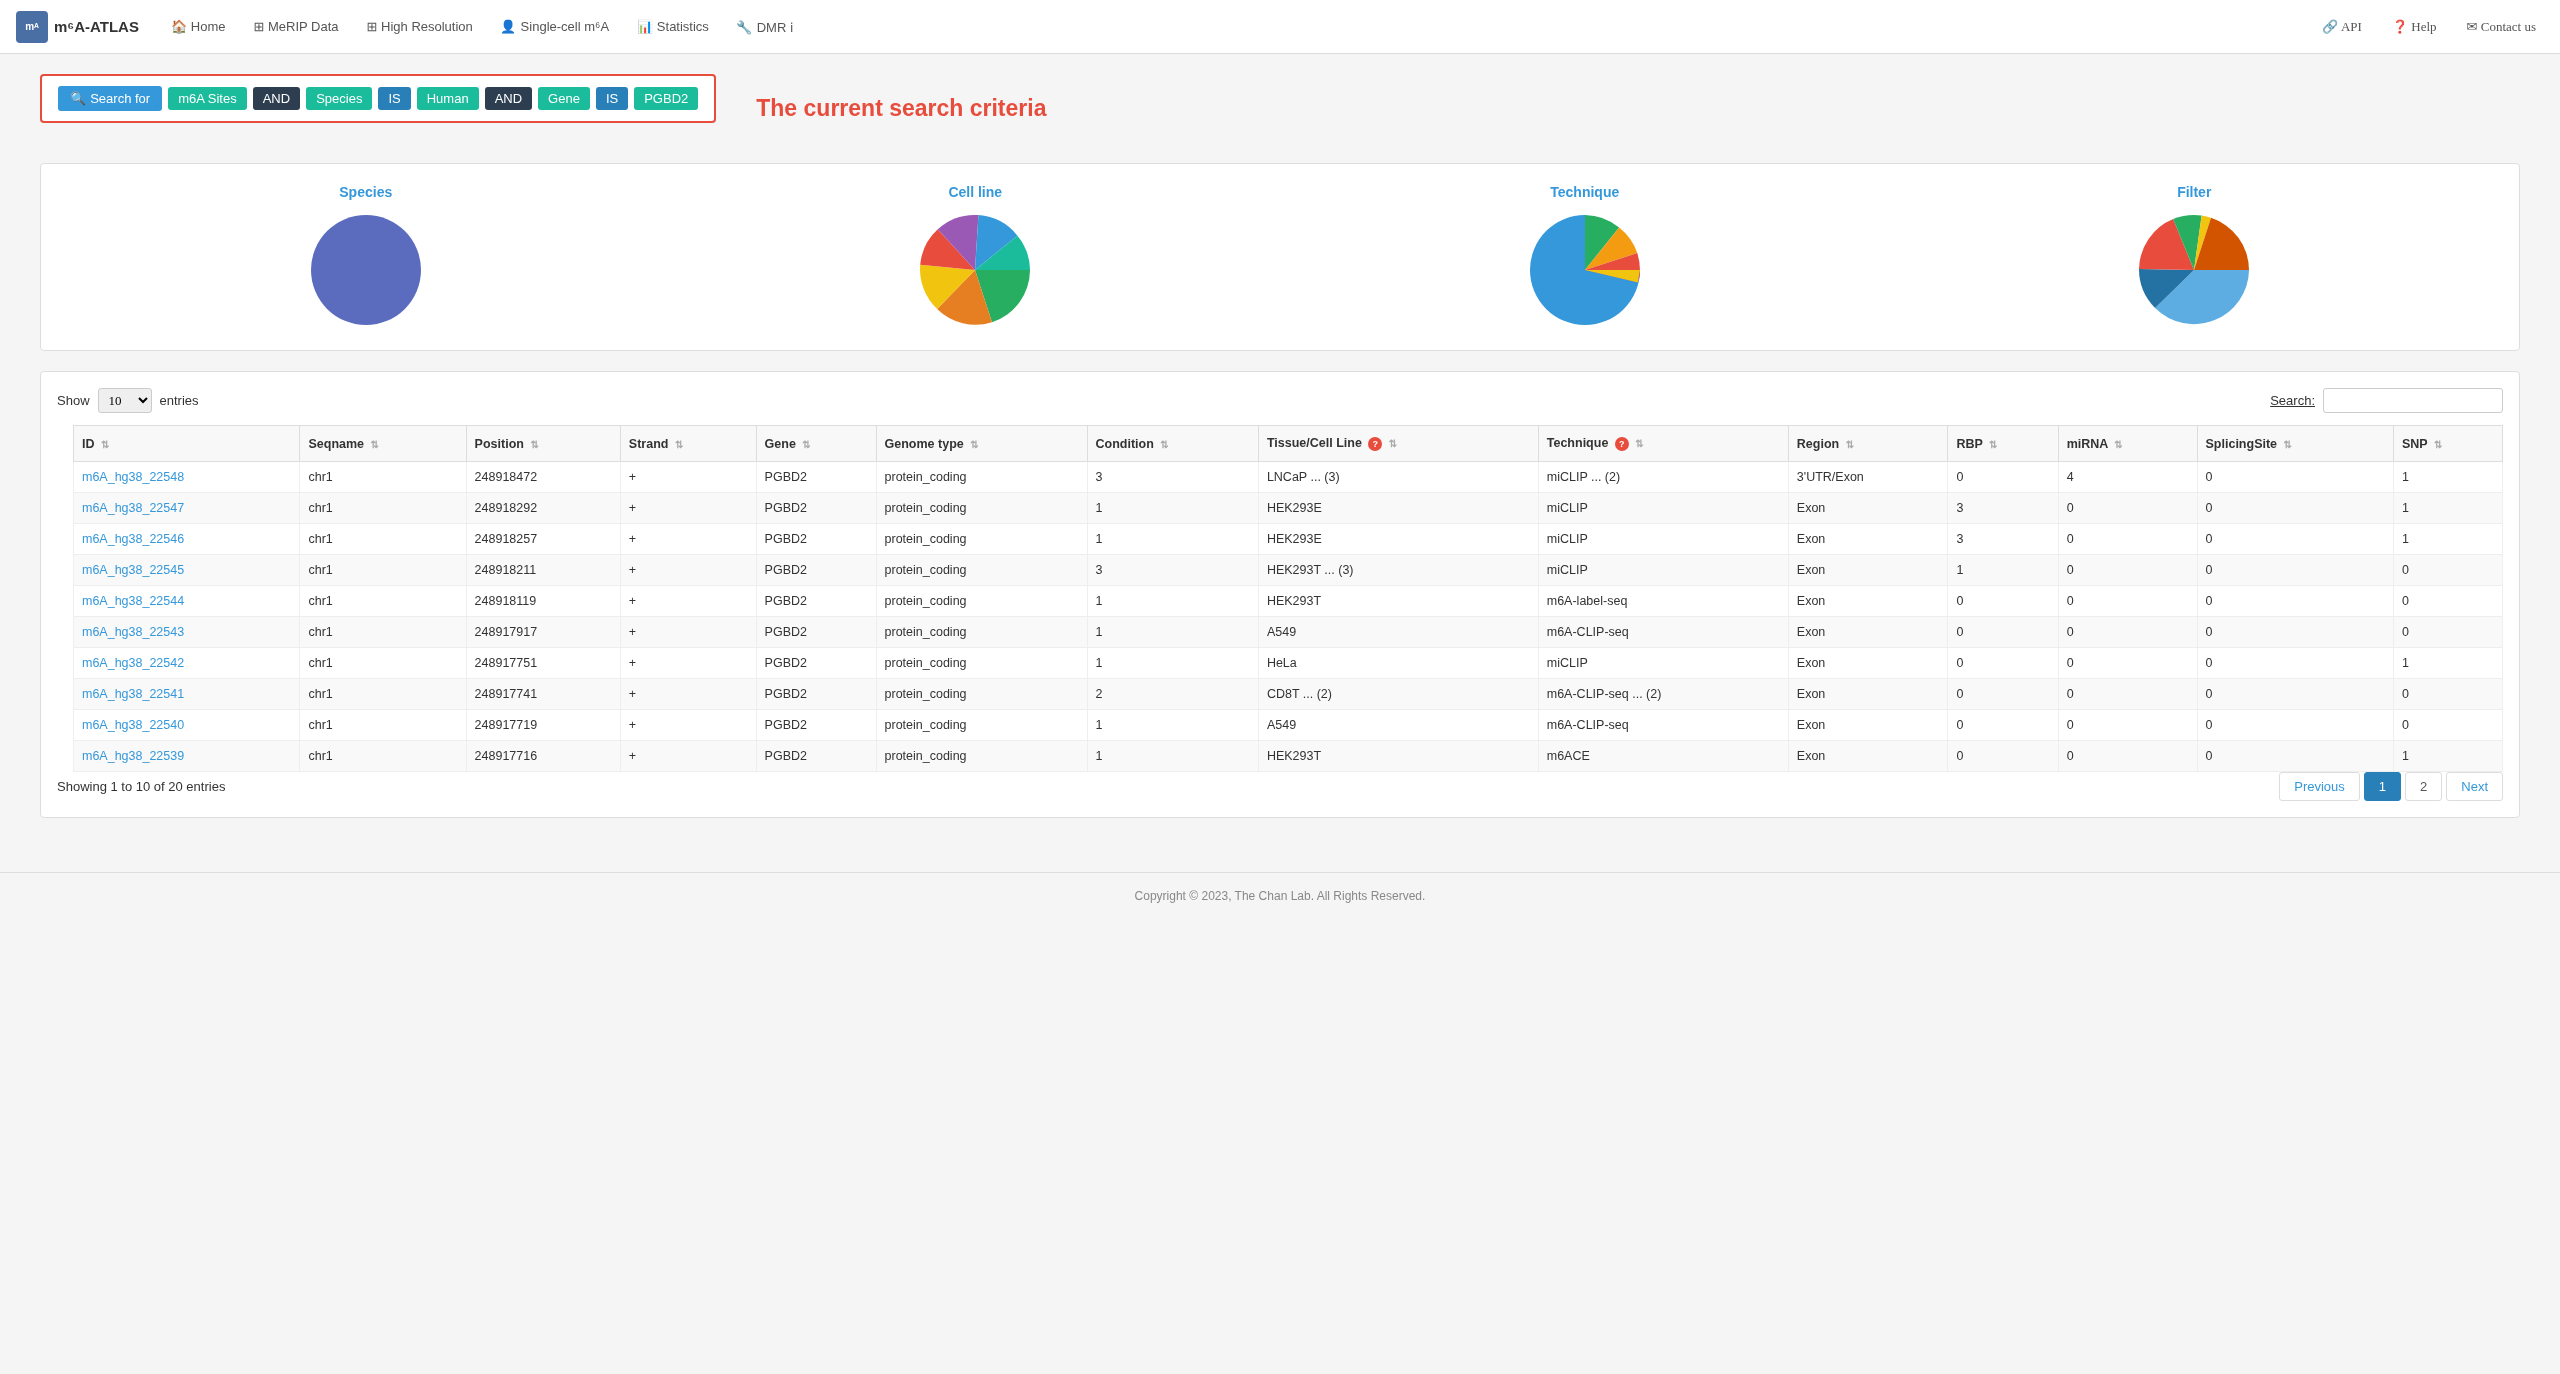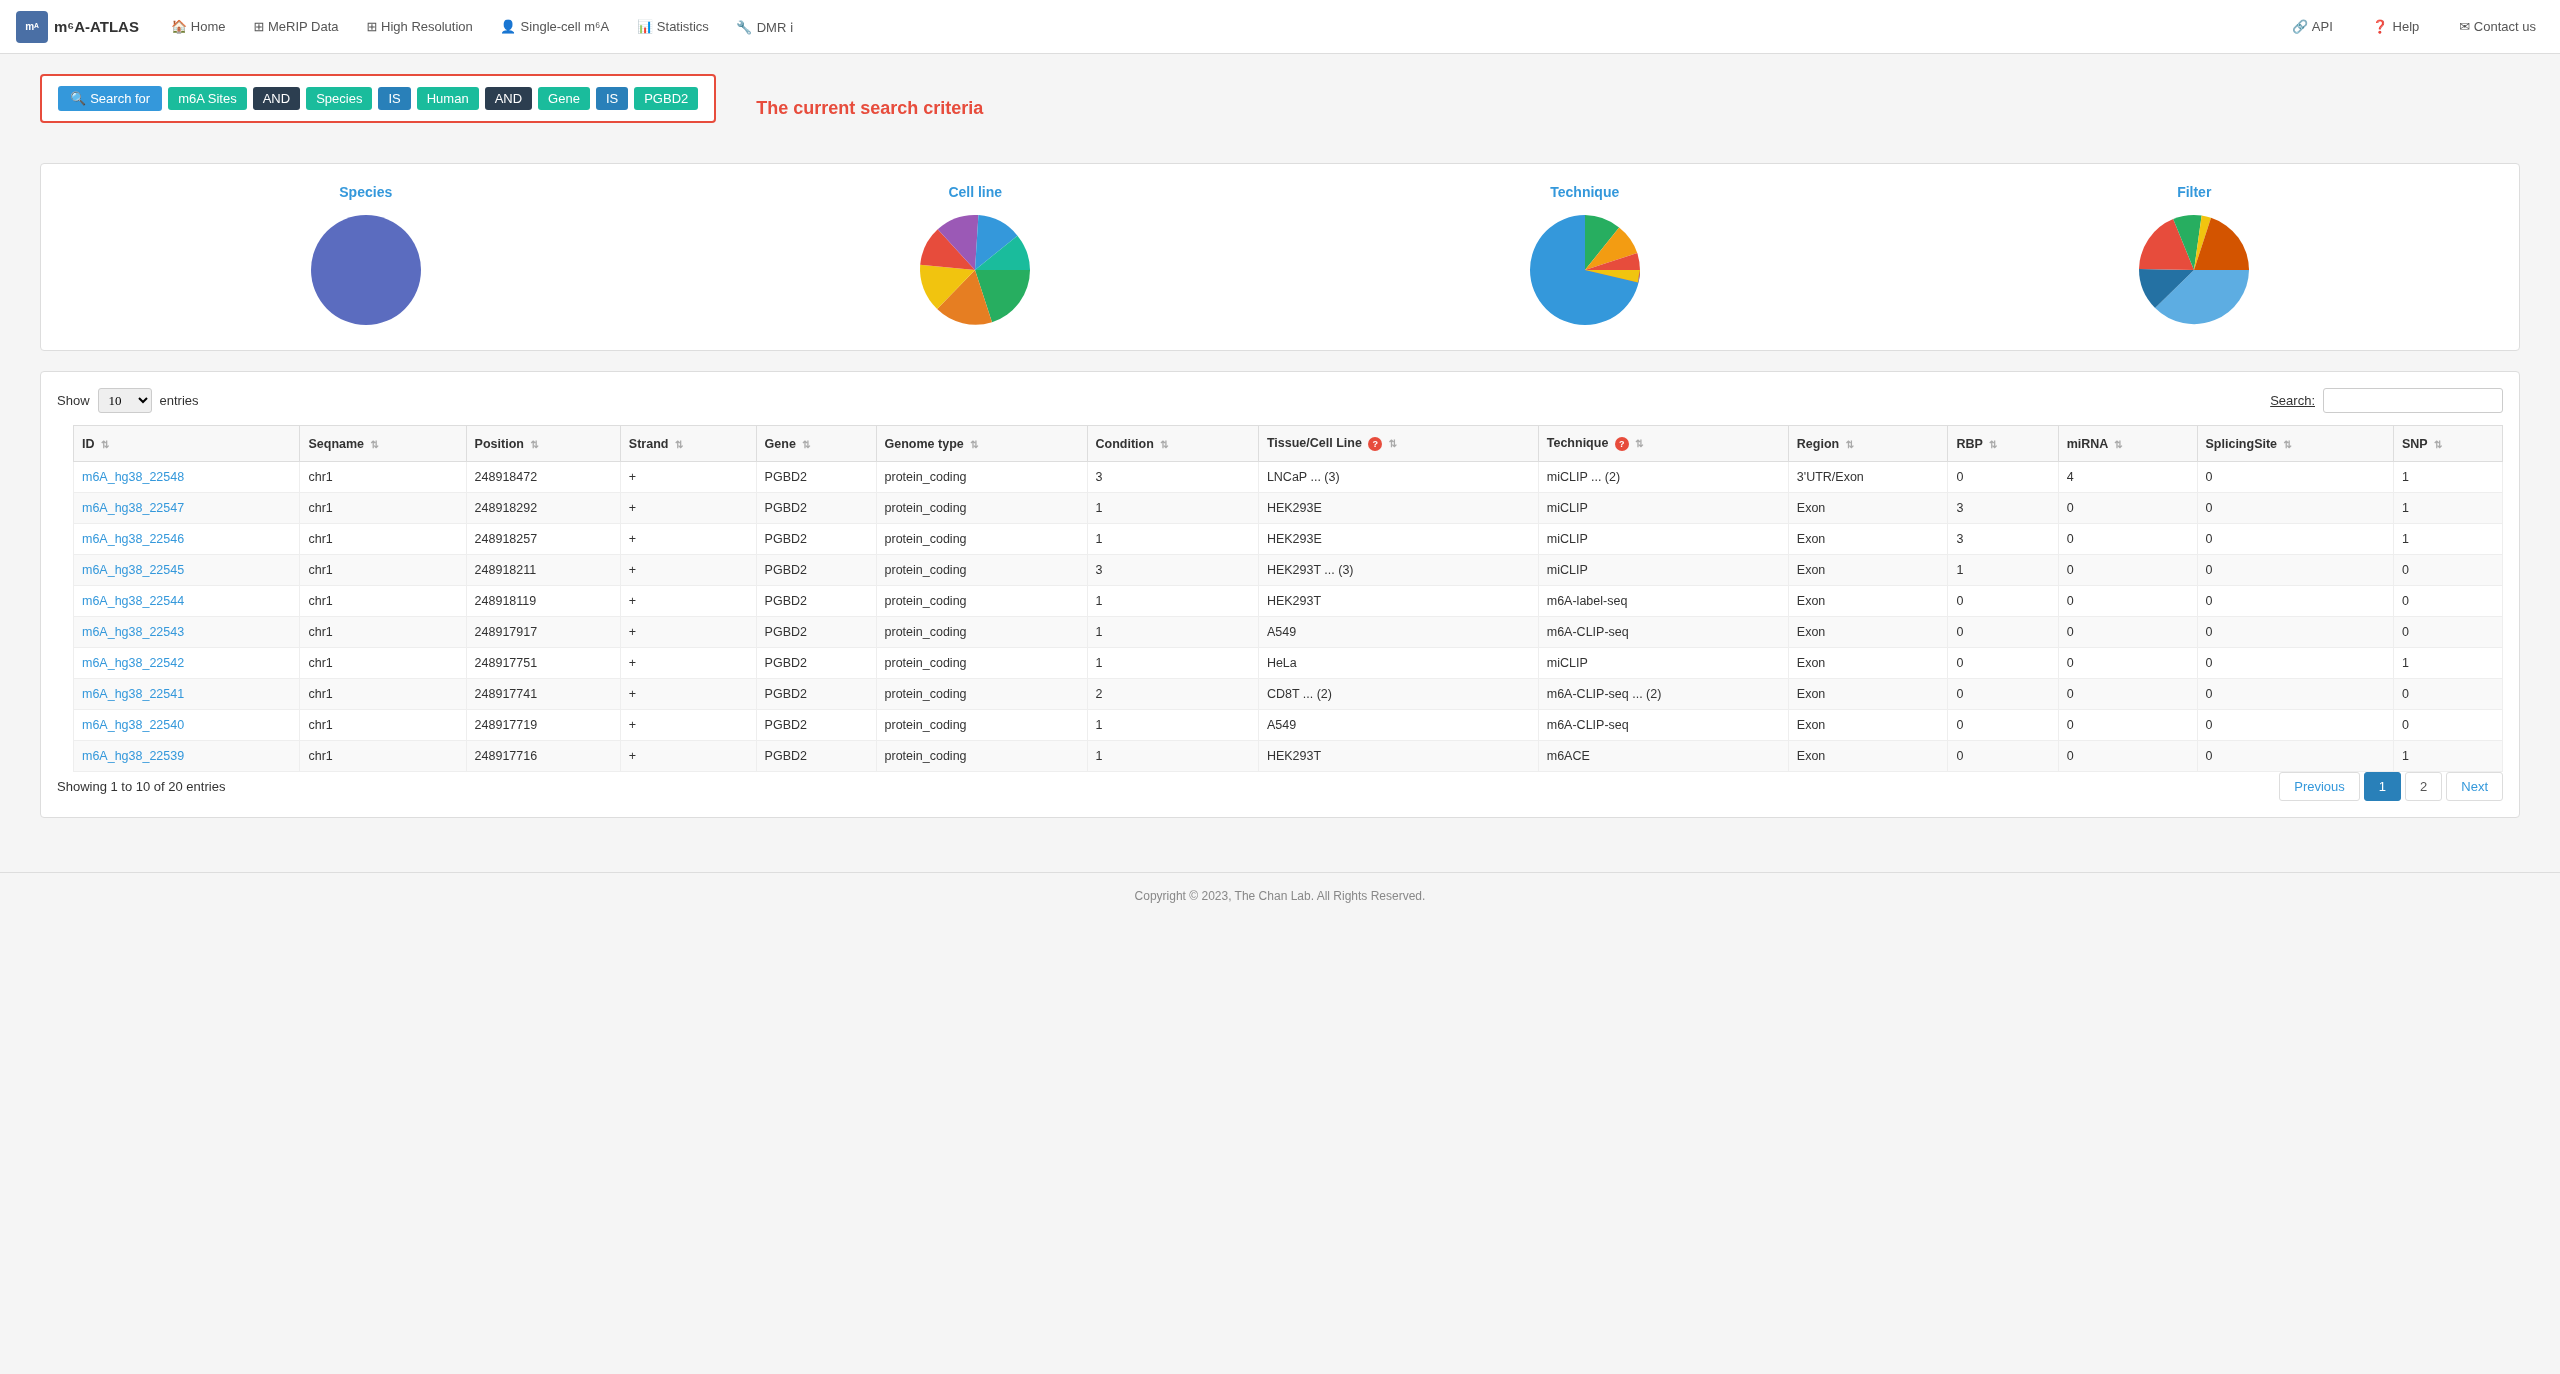--- a/index.html
+++ b/index.html
@@ -47,21 +47,22 @@
       color: #555;
       text-decoration: none;
       font-size: 13px;
       border-radius: 3px;
       cursor: pointer;
       white-space: nowrap;
     }
     .nav-right {
       display: flex;
       align-items: center;
-      gap: 24px;
+      gap: 14px;
+      font-family: Liberation Serif, serif;
     }
     .nav-right a {
       color: #555;
       text-decoration: none;
       font-size: 13px;
       padding: 4px 8px;
     }
 
     
     .main { padding: 20px 40px; }
@@ -95,21 +96,21 @@
       font-size: 13px;
       font-weight: 500;
       color: #fff;
     }
     .tag-teal { background: #1abc9c; }
     .tag-dark { background: #2c3e50; }
     .tag-blue { background: #2980b9; }
 
     .search-criteria-label {
       color: #e74c3c;
-      font-size: 18px;
+      font-size: 23px;
       font-weight: bold;
       margin-left: 40px;
     }
 
     
     .charts-row {
       background: #fff;
       border: 1px solid #ddd;
       border-radius: 4px;
       display: flex;

